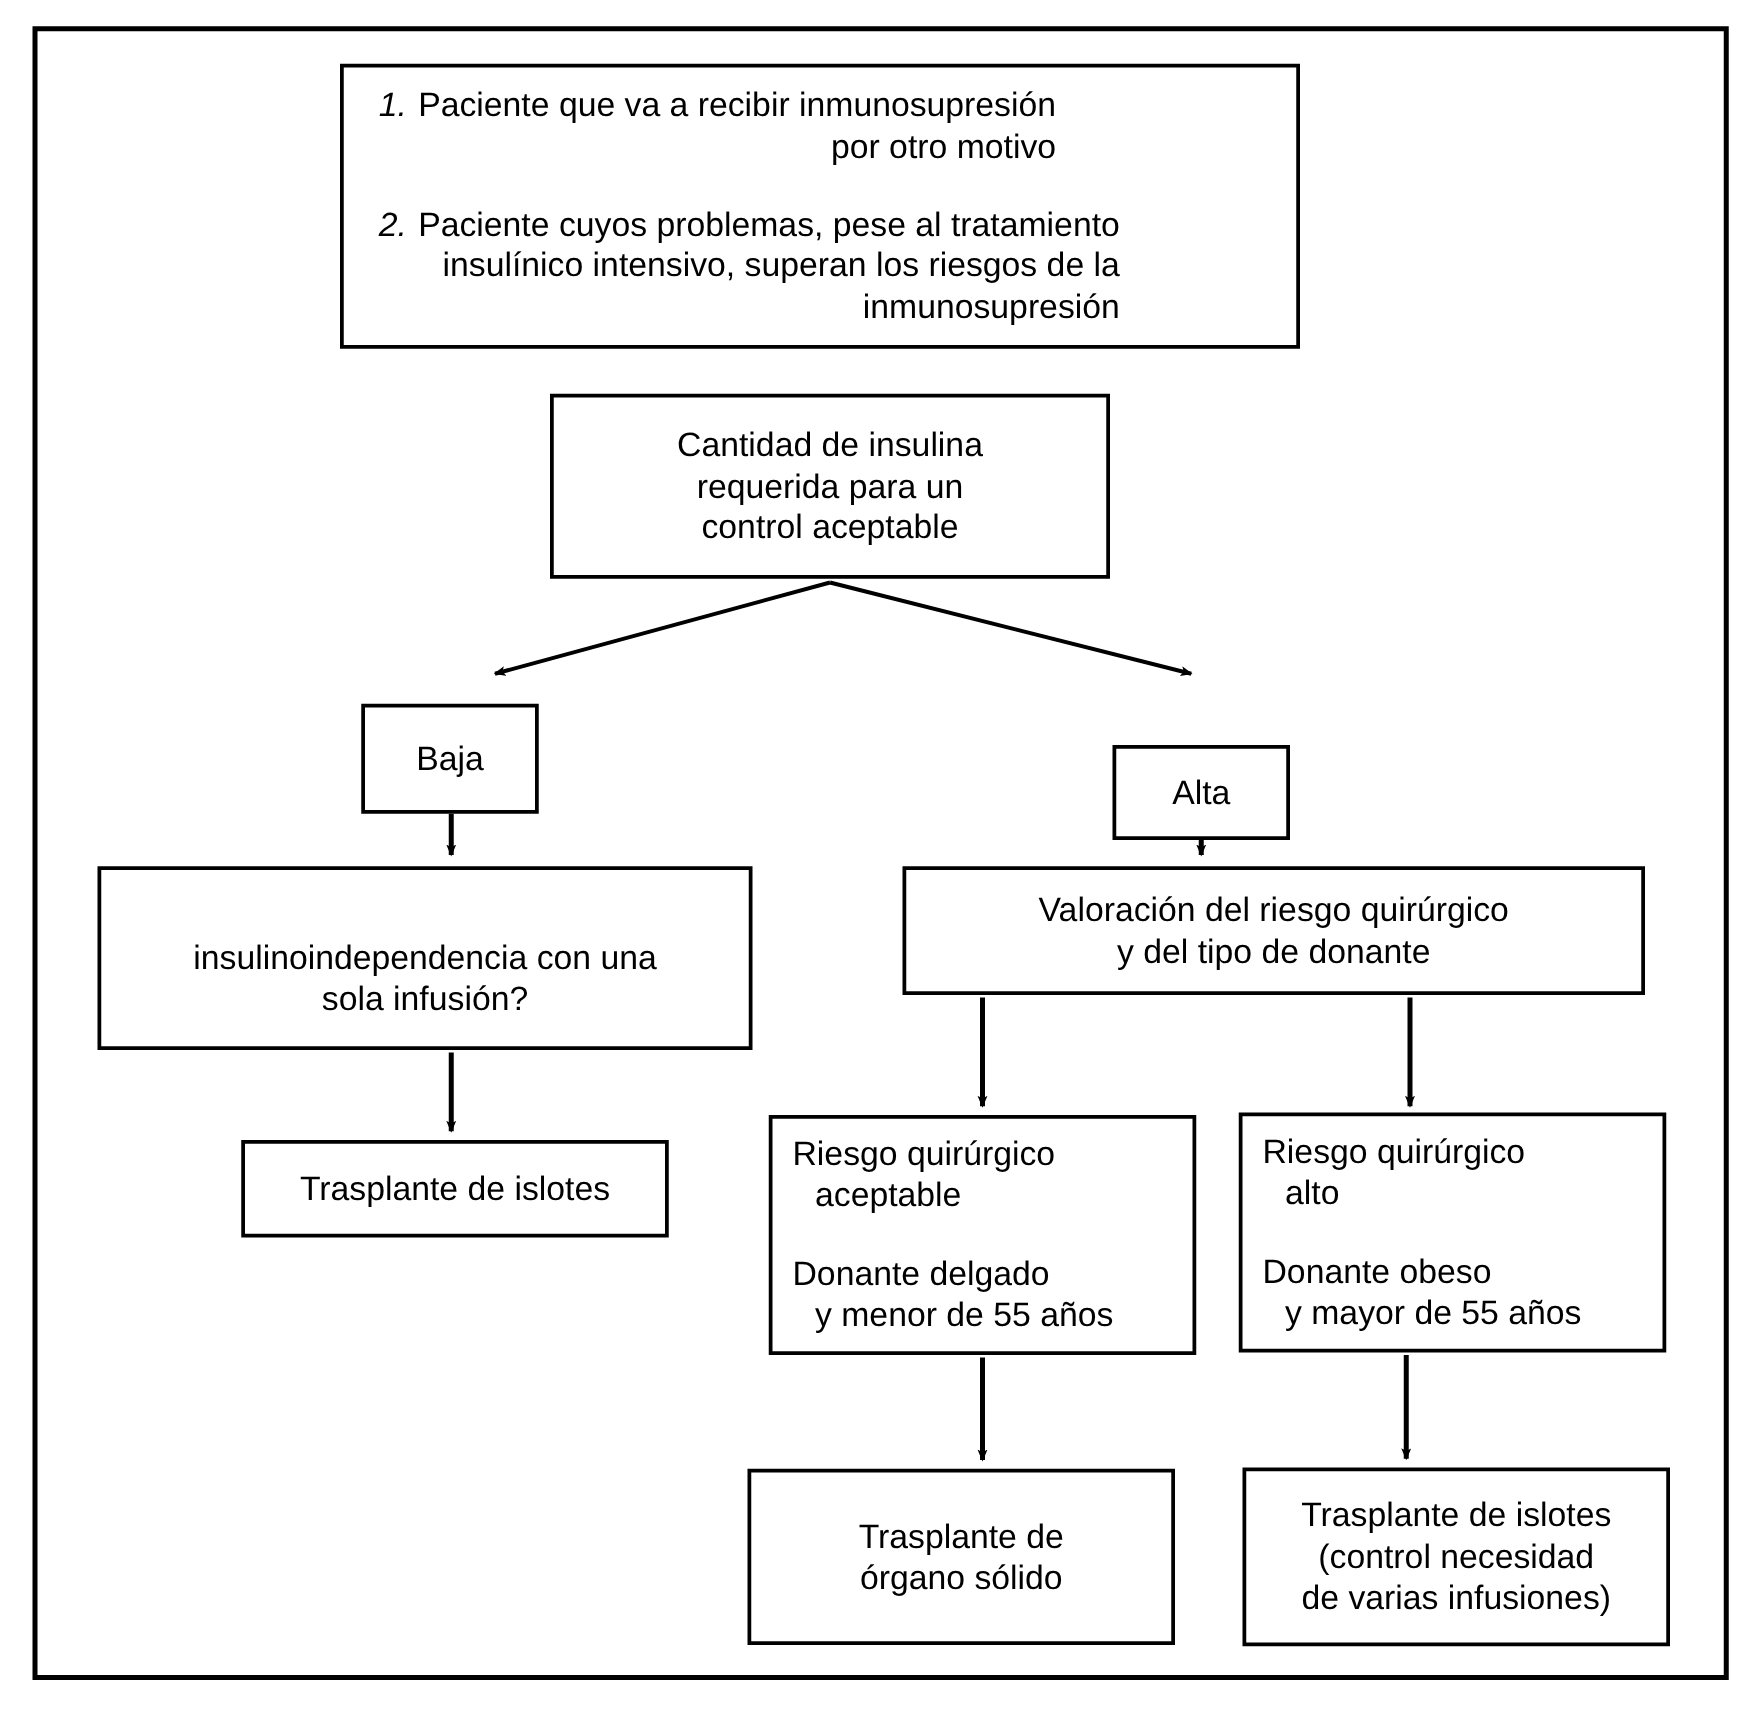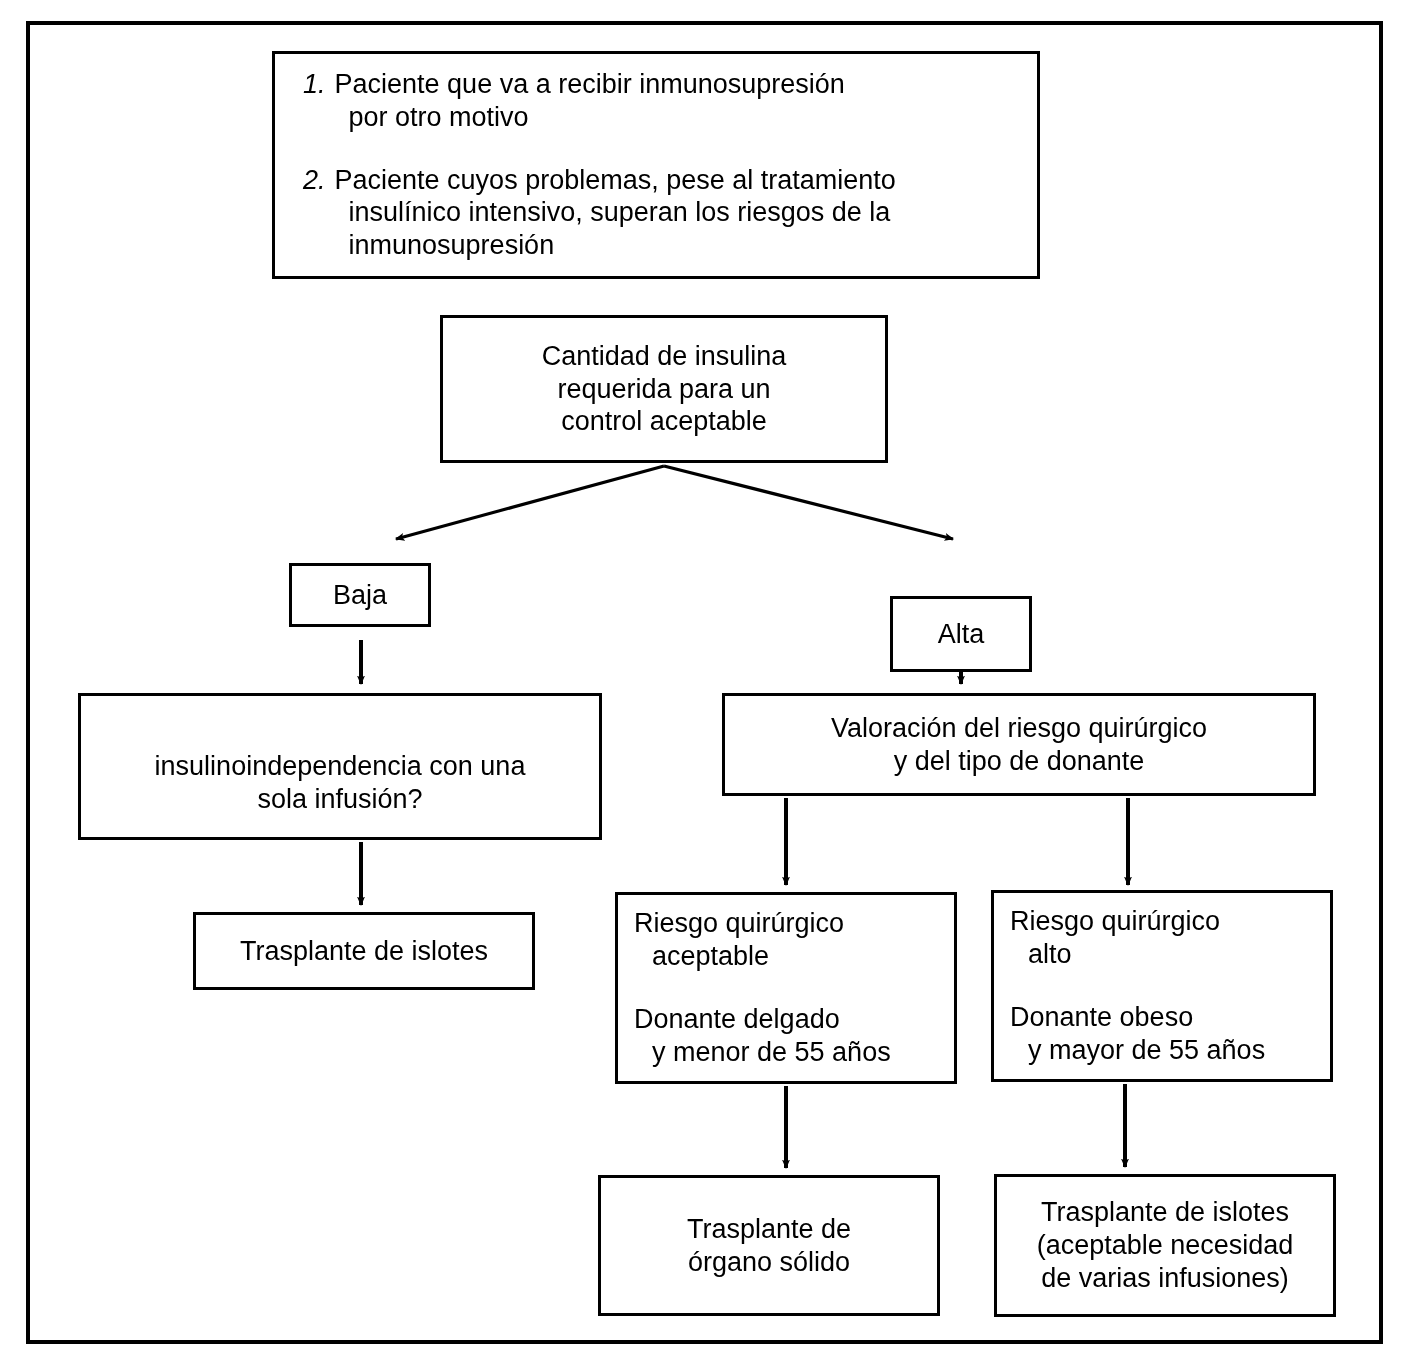--- a/index.html
+++ b/index.html
@@ -47,26 +47,26 @@
   }
   #node-criteria .item {
     display: flex;
     margin: 0 0 0 28px;
   }
   #node-criteria .num {
     font-style: italic;
     flex: 0 0 auto;
     padding-right: 9px;
   }
-  #node-criteria .txt { flex: 1 1 auto; }
+  #node-criteria .txt { flex: 1 1 auto; text-align: right; }
   #node-criteria .item + .item { margin-top: 30px; }
   #node-criteria .txt .ind { display: block; padding-left: 14px; }
 
   #node-insulin-amount { left: 440px; top: 315px; width: 448px; height: 148px; }
-  #node-baja { left: 289px; top: 563px; width: 142px; height: 64px; }
+  #node-baja { left: 289px; top: 563px; width: 142px; height: 88px; }
   #node-alta { left: 890px; top: 596px; width: 142px; height: 76px; }
   #node-question { left: 78px; top: 693px; width: 524px; height: 147px; }
   #node-valoracion { left: 722px; top: 693px; width: 594px; height: 103px; }
   #node-islotes { left: 193px; top: 912px; width: 342px; height: 78px; }
   #node-risk-acceptable { left: 615px; top: 892px; width: 342px; height: 192px; }
   #node-risk-high { left: 991px; top: 890px; width: 342px; height: 192px; }
   #node-solid-organ { left: 586px; top: 1175px; width: 342px; height: 141px; margin-left: 12px; }
   #node-islotes-multi { left: 994px; top: 1174px; width: 342px; height: 143px; }
 
   .node .line2ind { display: block; padding-left: 18px; }
@@ -188,18 +188,18 @@
   <div class="node center" id="node-solid-organ">
     <div class="pad">
       <span>Trasplante de</span><br>
       <span>órgano sólido</span>
     </div>
   </div>
 
   <div class="node center" id="node-islotes-multi">
     <div class="pad">
       <span>Trasplante de islotes</span><br>
-      <span>(aceptable necesidad</span><br>
+      <span>(control necesidad</span><br>
       <span>de varias infusiones)</span>
     </div>
   </div>
 
 </div>
 
 </body></html>

